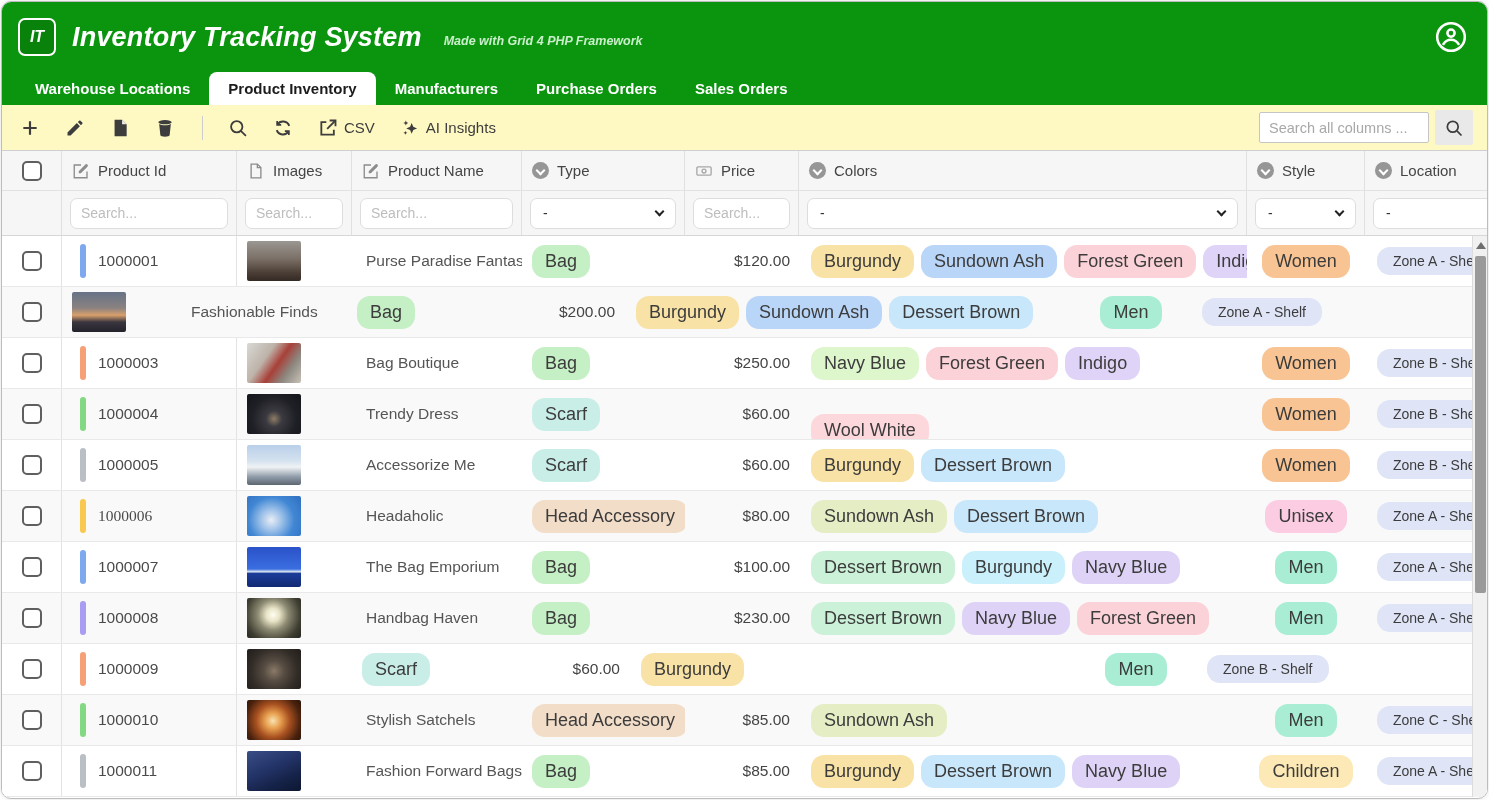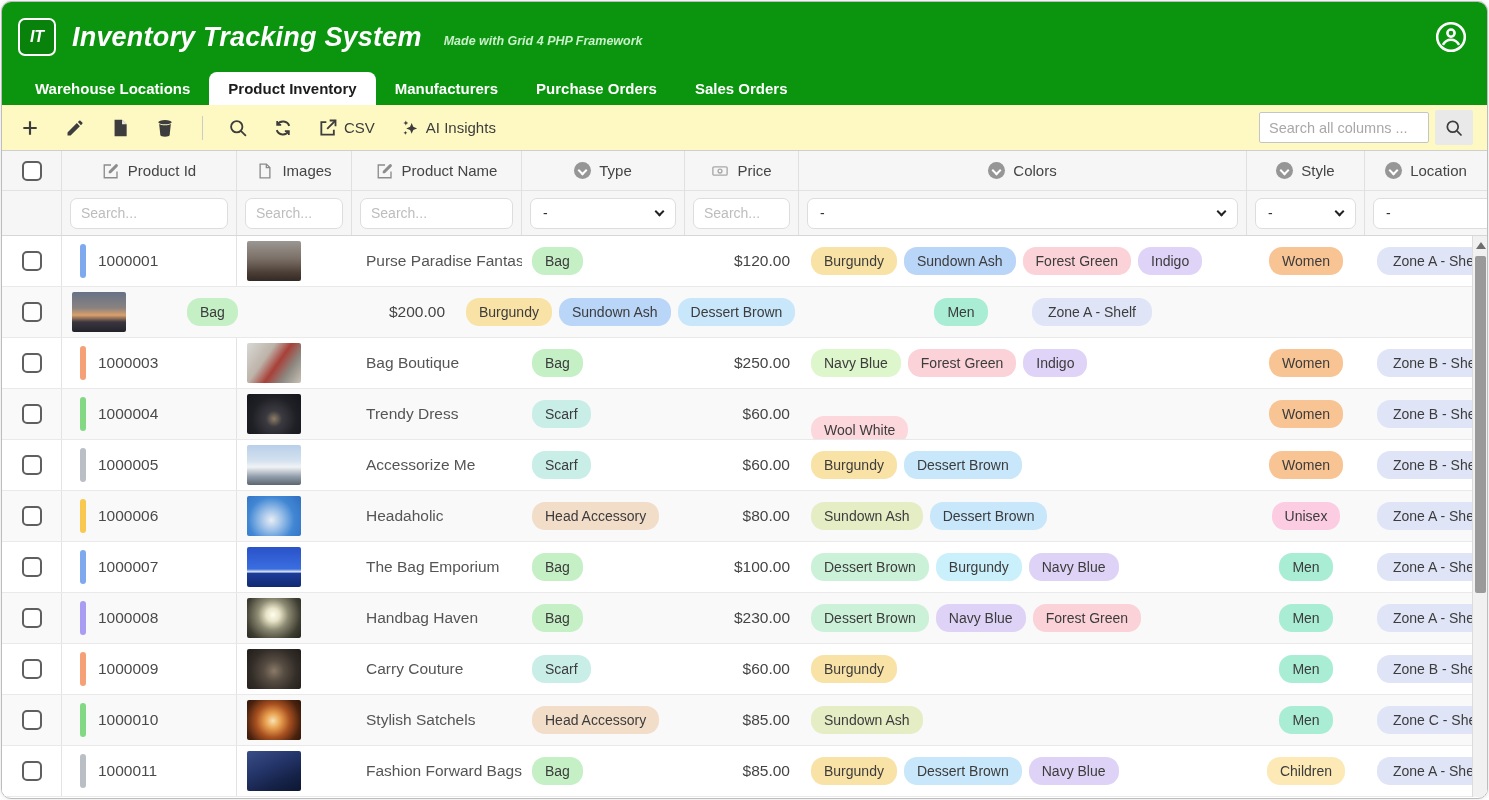--- a/index.html
+++ b/index.html
@@ -38,21 +38,21 @@
   .gsearch input::placeholder { color:#a8a8a8; }
   .gsearch .gs-btn { width:38px; height:35px; background:#e9e9e9; display:flex; align-items:center;
                      justify-content:center; margin-left:6px; cursor:pointer; border-radius:2px; }
   .gsearch .gs-btn svg { width:20px; height:20px; }
 
   
   .grid { border-top:1px solid #cfcfcf; }
   .ghead, .gfilter, .grow { display:flex; }
   .ghead { height:40px; background:#f6f6f6; border-bottom:1px solid #e2e2e2; }
   .hcell { display:flex; align-items:center; gap:8px; padding:0 10px; border-right:1px solid #e0e0e0;
-           font-size:15px; color:#454545; overflow:hidden; white-space:nowrap;justify-content:center; }
+           font-size:15px; color:#454545; overflow:hidden; white-space:nowrap; }
   .hcell:last-child { border-right:none; }
   .hcell .hicon { flex:0 0 auto; display:flex; align-items:center; }
   .hcell .hicon svg { width:18px; height:18px; }
   .chev-circle { width:17px; height:17px; border-radius:50%; background:#969696; position:relative; }
   .chev-circle::after { content:""; position:absolute; left:5px; top:4.5px; width:5px; height:5px;
                         border-right:2px solid #fff; border-bottom:2px solid #fff; transform:rotate(45deg); }
 
   .gfilter { height:45px; background:#f6f6f6; border-bottom:1px solid #d7d7d7; }
   .fcell { display:flex; align-items:center; padding:0 8px; border-right:1px solid #e0e0e0; overflow:hidden; }
   .fcell:last-child { border-right:none; }
@@ -69,21 +69,21 @@
   .grow { height:51px; border-bottom:1px solid #e9e9e9; background:#fff; }
   .grow.alt { background:#f9f9f9; }
   .cell { display:flex; align-items:center; padding:0 10px; overflow:hidden; white-space:nowrap; }
   .cell.b { border-right:1px solid #e3e3e3; }
   .checkbox { width:20px; height:20px; border:2px solid #5f5f5f; border-radius:5px; background:#fff; cursor:pointer; }
   .cell-select { justify-content:center; }
   .idbar { width:6px; height:34px; border-radius:3px; margin:0 12px 0 8px; flex:0 0 auto; }
   .idtxt { font-size:15.5px; color:#4a4a4a; }
   .photo { width:54px; height:40px; border-radius:2px; flex:0 0 auto; cursor:pointer; }
   .namecell { font-size:15.5px; color:#555; padding-left:14px; }
-  .badge { display:inline-block; padding:6px 13px; border-radius:13px; font-size:14px; color:#3c3c3c; white-space:nowrap; }
+  .badge { display:inline-block; padding:6px 13px; border-radius:13px; font-size:18px; color:#3c3c3c; white-space:nowrap; }
   .pricecell { justify-content:flex-end; font-size:15.5px; color:#444; padding-right:9px; }
   .colorscell { gap:7px; padding-left:12px; }
   .stylecell { justify-content:center; }
   .loccell { padding-left:12px; }
   .locbadge { background:#dfe5f7; padding:6px 16px; border-radius:13px; font-size:14px; color:#3c3c3c; white-space:nowrap; }
 
   
   .foggy-forest-photo   { background:linear-gradient(180deg,#9b9792 0%,#7a6f66 45%,#4a3d35 80%,#332a24 100%); }
   .sunset-water-photo   { background:linear-gradient(180deg,#667386 0%,#8a8280 40%,#d9a06b 58%,#3a3640 75%,#23222b 100%); }
   .street-art-photo     { background:linear-gradient(125deg,#d9d9d5 0%,#bdb3a9 35%,#a84038 55%,#8c8880 75%,#c9c2b8 100%); }
@@ -346,20 +346,21 @@
             <span class="locbadge">Zone A - Shelf</span>
           </div>
         </div>
         <div class="grow alt">
           <div class="cell cell-select b" style="width: 60px; flex: 0 0 auto;">
             <div class="checkbox"></div>
           </div>
           <div class="cell " style="width: 115px; flex: 0 0 auto;">
             <div class="photo sunset-water-photo"></div>
           </div>
+          <div class="cell namecell" style="width: 170px; flex: 0 0 auto;">Fashionable Finds</div>
           <div class="cell " style="width: 163px; flex: 0 0 auto;">
             <span class="badge" style="background: rgb(197, 239, 197);">Bag</span>
           </div>
           <div class="cell pricecell" style="width: 114px; flex: 0 0 auto;">$200.00</div>
           <div class="cell colorscell" style="width: 448px; flex: 0 0 auto;">
             <span class="badge" style="background: rgb(249, 226, 165);">Burgundy</span>
             <span class="badge" style="background: rgb(185, 213, 248);">Sundown Ash</span>
             <span class="badge" style="background: rgb(200, 231, 251);">Dessert Brown</span>
           </div>
           <div class="cell stylecell" style="width: 118px; flex: 0 0 auto;">
@@ -447,21 +448,21 @@
             <span class="badge" style="background: rgb(248, 196, 147);">Women</span>
           </div>
           <div class="cell loccell" style="width: 126px; flex: 1 1 0%;">
             <span class="locbadge">Zone B - Shelf</span>
           </div>
         </div>
         <div class="grow alt">
           <div class="cell cell-select b" style="width: 60px; flex: 0 0 auto;">
             <div class="checkbox"></div>
           </div>
-          <div class="cell b" style="width: 175px; flex: 0 0 auto;">
+          <div class="cell b" style="width: 175px; flex: 0 0 auto; font-family: Liberation Serif, serif;">
             <div class="idbar" style="background: rgb(248, 200, 81);"></div>
             <span class="idtxt">1000006</span>
           </div>
           <div class="cell " style="width: 115px; flex: 0 0 auto;">
             <div class="photo ferris-wheel-photo"></div>
           </div>
           <div class="cell namecell" style="width: 170px; flex: 0 0 auto;">Headaholic</div>
           <div class="cell " style="width: 163px; flex: 0 0 auto;">
             <span class="badge" style="background: rgb(242, 221, 201);">Head Accessory</span>
           </div>
@@ -537,21 +538,20 @@
           <div class="cell cell-select b" style="width: 60px; flex: 0 0 auto;">
             <div class="checkbox"></div>
           </div>
           <div class="cell b" style="width: 175px; flex: 0 0 auto;">
             <div class="idbar" style="background: rgb(246, 160, 120);"></div>
             <span class="idtxt">1000009</span>
           </div>
           <div class="cell " style="width: 115px; flex: 0 0 auto;">
             <div class="photo ceiling-photo"></div>
           </div>
-          <div class="cell namecell" style="width: 170px; flex: 0 0 auto;">Carry Couture</div>
           <div class="cell " style="width: 163px; flex: 0 0 auto;">
             <span class="badge" style="background: rgb(201, 238, 231);">Scarf</span>
           </div>
           <div class="cell pricecell" style="width: 114px; flex: 0 0 auto;">$60.00</div>
           <div class="cell colorscell" style="width: 448px; flex: 0 0 auto;">
             <span class="badge" style="background: rgb(249, 226, 165);">Burgundy</span>
           </div>
           <div class="cell stylecell" style="width: 118px; flex: 0 0 auto;">
             <span class="badge" style="background: rgb(169, 237, 213);">Men</span>
           </div>

